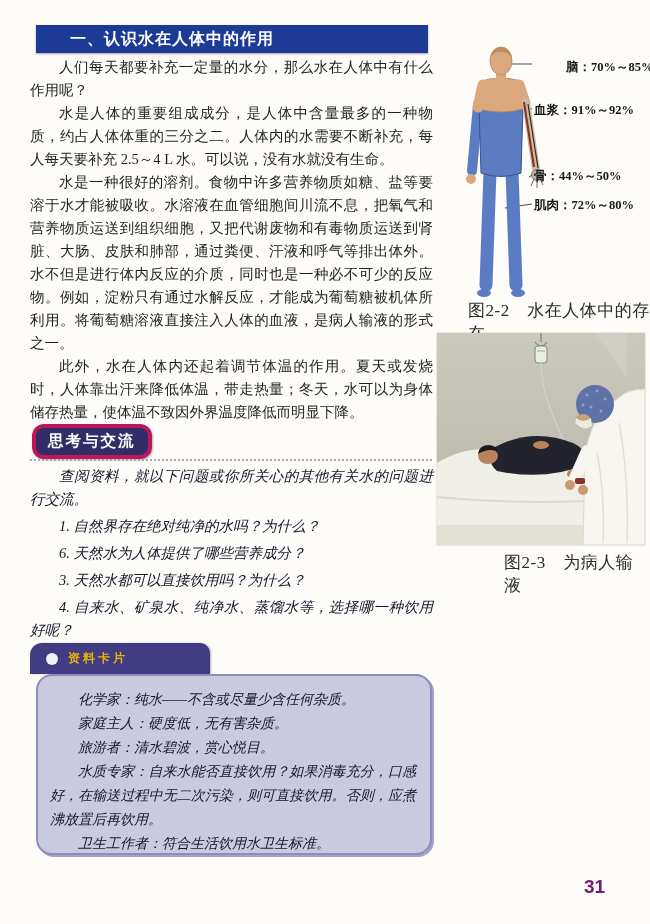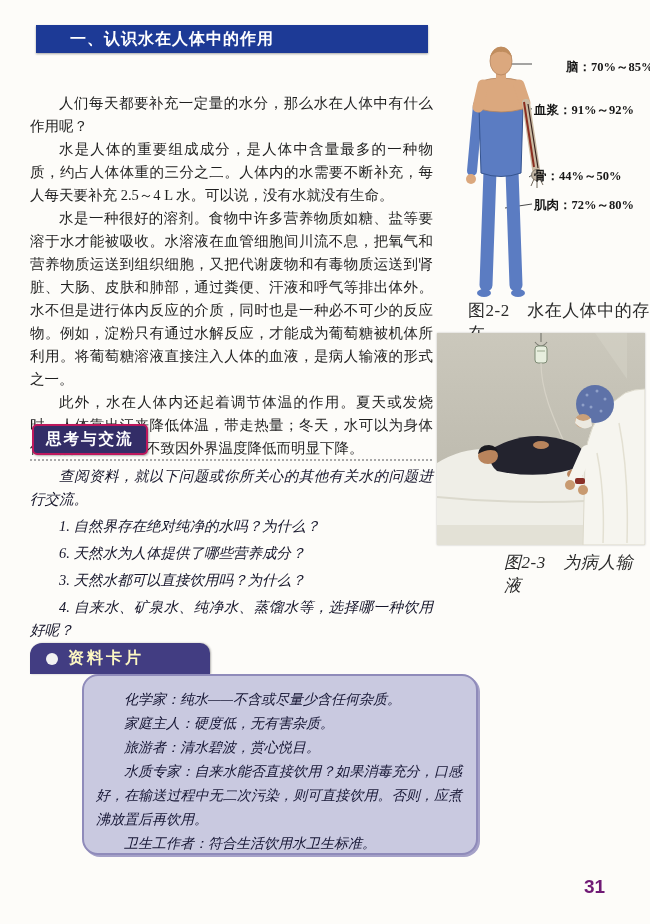--- a/index.html
+++ b/index.html
@@ -16,27 +16,27 @@
     background:#1d3a96; color:#ffffff;
     font-family:"Liberation Sans","DejaVu Sans",sans-serif;
     font-weight:bold; font-size:16px; line-height:28px;
     padding-left:34px; letter-spacing:1px;
     box-shadow:0 1px 2px rgba(0,0,0,.35);
   }
   
   .body-text {
     position:absolute; left:30px; top:56px; width:403px; height:368px;
     overflow:hidden; font-size:14.5px; line-height:23px;
-    text-align:justify; text-justify:inter-character;margin-top:36px;
+    text-align:justify; text-justify:inter-character;
   }
   .body-text p { text-indent:2em; }
   
   .think-badge {
     position:absolute; left:32px; top:424px;
-    background:#332d67; border:2px solid #be185d; border-radius:5px;
+    background:#332d67; border:4px solid #be185d; border-radius:12px;
     color:#ffffff; font-family:"Liberation Sans","DejaVu Sans",sans-serif;
     font-weight:bold; font-size:15.5px; padding:3px 12px; letter-spacing:2px;
     box-shadow:1px 1px 2px rgba(0,0,0,.3);
   }
   .dotted-rule {
     position:absolute; left:30px; top:459px; width:402px; height:0;
     border-top:2px dotted #a9a9a9;
   }
   .think-content {
     position:absolute; left:30px; top:465px; width:403px;
@@ -49,45 +49,44 @@
     position:absolute; left:30px; top:643px; height:31px; width:180px;
     background:#423d82; border-radius:12px 10px 0 0;
     display:flex; align-items:center; gap:10px; padding:0 16px;
     box-shadow:1px 0 2px rgba(0,0,0,.3);
   }
   .card-tab .dot {
     width:12px; height:12px; border-radius:50%; background:#f2f2f2;
     flex:0 0 auto;
   }
   .card-tab .tab-label {
-    color:#fef9c3; font-family:"Liberation Sans","DejaVu Sans",sans-serif;
-    font-weight:bold; font-size:16px; letter-spacing:3px;text-align:right;
+    color:#eab308; font-family:"Liberation Sans","DejaVu Sans",sans-serif;
+    font-weight:bold; font-size:12px; letter-spacing:3px;text-align:right;
   }
   .data-card {
     position:absolute; left:36px; top:674px; width:396px; height:181px;
     background:#c9c9e0; border:2px solid #8f8bba; border-radius:16px;
     padding:12px 14px 0 12px;
     font-size:14px; line-height:24px; font-style:italic;
     color:#141432; text-align:justify;
     box-shadow:2px 2px 0 #a5a1c8;
-    margin-left:46px;
   }
   .data-card p { text-indent:2em; }
   
   .fig22 { position:absolute; left:448px; top:45px; width:200px; height:258px; }
   .fig22 svg { position:absolute; left:0; top:0; }
   .fig-label {
     position:absolute; left:86px; white-space:nowrap;
     font-size:12.5px; font-weight:600; color:#161616;
   }
   .fig-caption {
     position:absolute; font-size:17px; color:#2b2b2b; letter-spacing:.5px;
   }
   .cap22 { left:468px; top:299px; }
-  .cap23 { left:504px; top:551px;font-style:italic; }
+  .cap23 { left:504px; top:551px; }
   
   .photo { position:absolute; left:437px; top:333px; width:208px; height:212px;
            box-shadow:0 0 2px rgba(0,0,0,.25); }
   
   .footer-pill {
     position:absolute; left:440px; top:878px; width:134px; height:22px;
     background:#d7d7d5; border-radius:11px; text-align:center;
     font-family:"Liberation Sans","DejaVu Sans",sans-serif;
     font-weight:bold; font-size:12.5px; line-height:22px; color:#2e2e2e;
     letter-spacing:1px;

